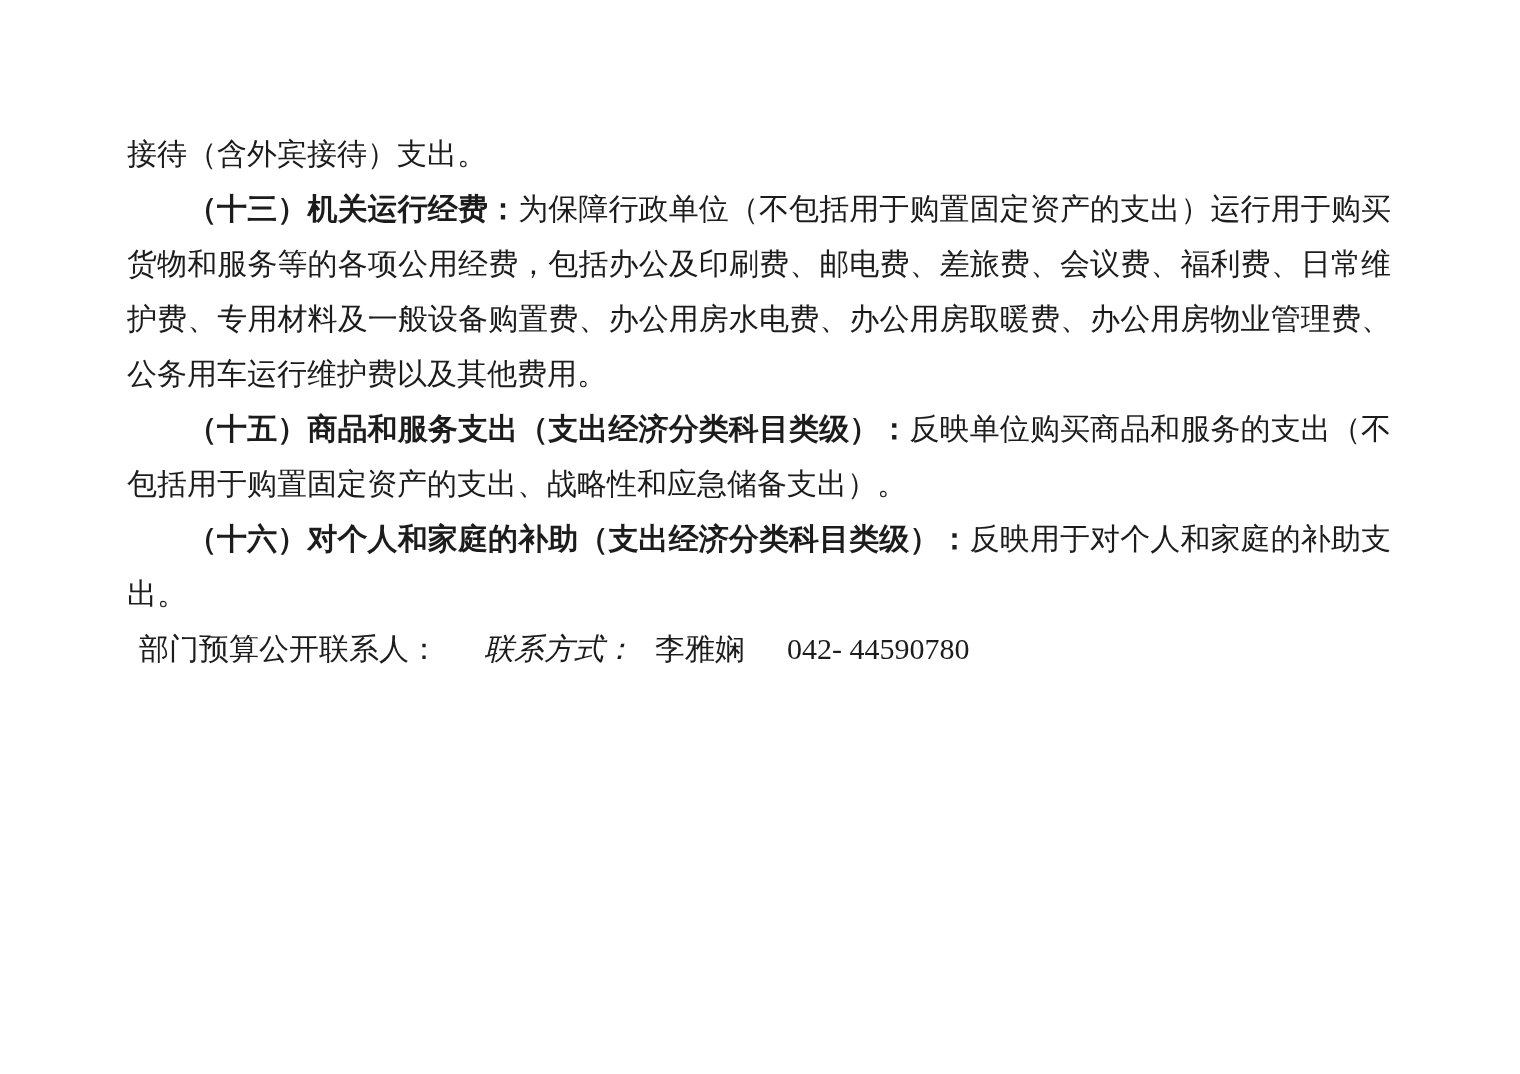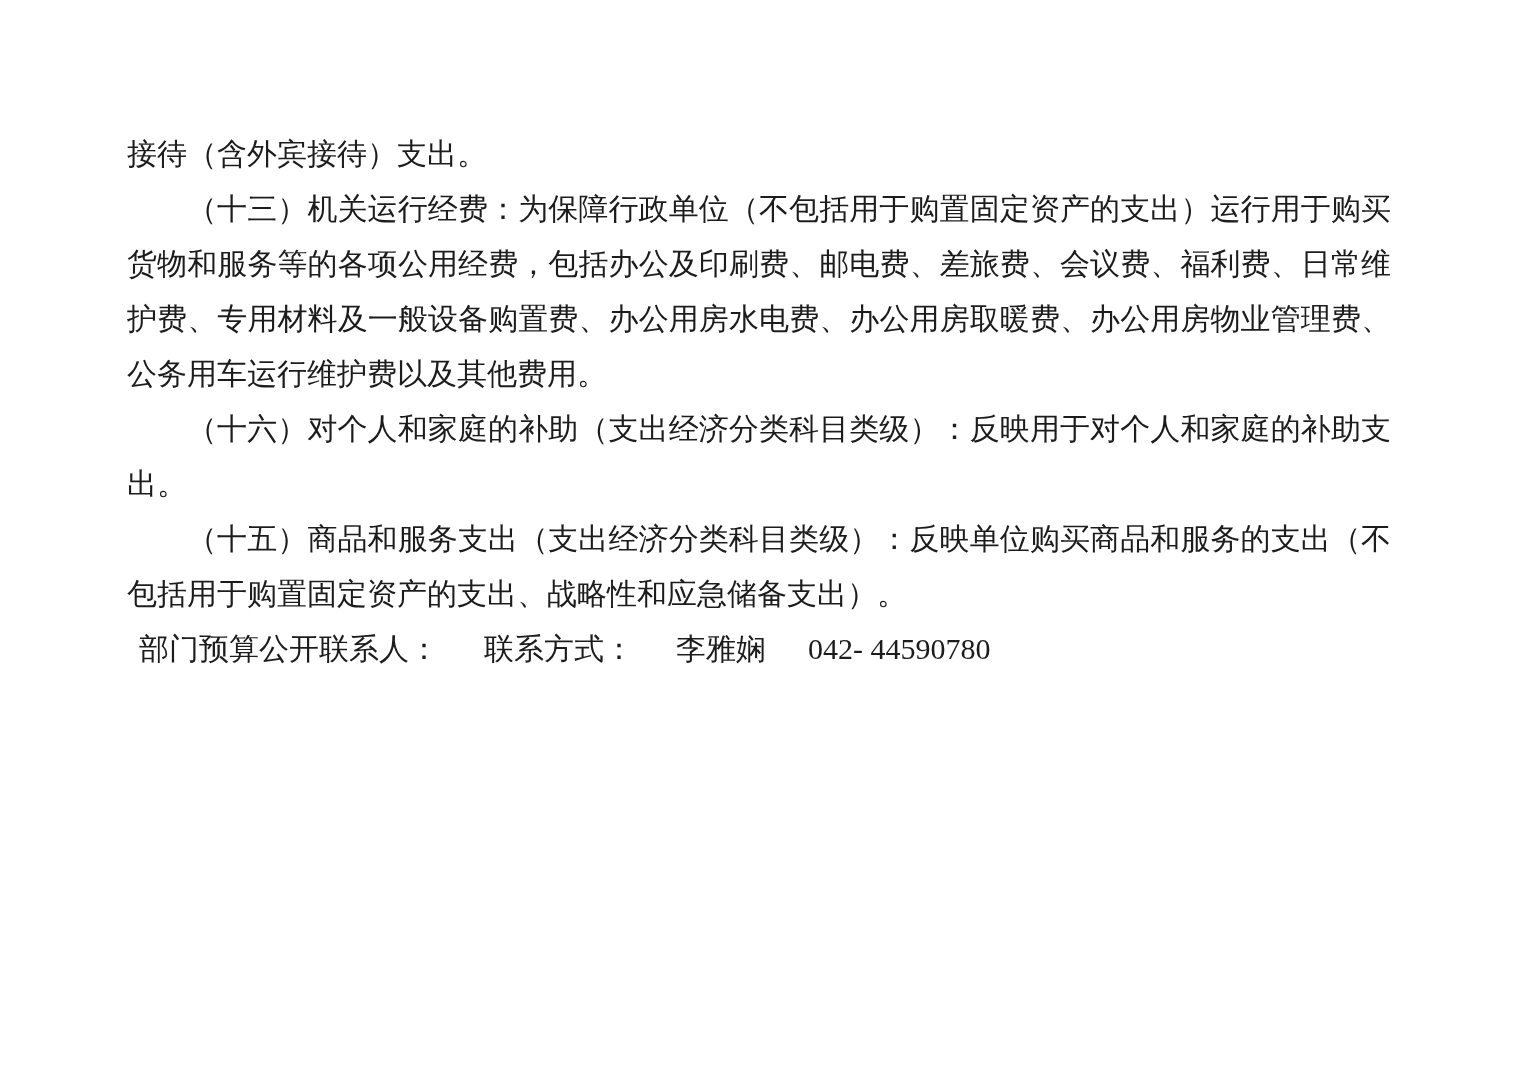--- a/index.html
+++ b/index.html
@@ -27,41 +27,41 @@
     text-justify: inter-ideograph;
   }
   .content p {
     margin: 0;
     padding: 0;
   }
   .para-indent {
     text-indent: 2em;
   }
   .clause-heading {
-    font-weight: 400;
+    font-weight: 700;
   }
   .contact-line {
     text-align: left;
   }
   .contact-label   { margin-right: 45px; margin-left: 12px; }
-  .contact-method  { margin-right: 42px; }
+  .contact-method  { margin-right: 21px; font-style: italic; }
   .contact-name    { margin-right: 42px; margin-top: 16px; }
 </style>
 </head>
 <body>
 
 <div class="page">
   <div class="content">
 
     <p class="para"><span>接待（含外宾接待）支出。</span></p>
 
     <p class="para para-indent"><span class="clause-heading">（十三）机关运行经费：</span><span>为保障行政单位（不包括用于购置固定资产的支出）运行用于购买货物和服务等的各项公用经费，包括办公及印刷费、邮电费、差旅费、会议费、福利费、日常维护费、专用材料及一般设备购置费、办公用房水电费、办公用房取暖费、办公用房物业管理费、公务用车运行维护费以及其他费用。</span></p>
 
 
+    <p class="para para-indent"><span class="clause-heading">（十五）商品和服务支出（支出经济分类科目类级）：</span><span>反映单位购买商品和服务的支出（不包括用于购置固定资产的支出、战略性和应急储备支出）。</span></p>
+
     <p class="para para-indent"><span class="clause-heading">（十六）对个人和家庭的补助（支出经济分类科目类级）：</span><span>反映用于对个人和家庭的补助支出。</span></p>
-
-    <p class="para para-indent"><span class="clause-heading">（十五）商品和服务支出（支出经济分类科目类级）：</span><span>反映单位购买商品和服务的支出（不包括用于购置固定资产的支出、战略性和应急储备支出）。</span></p>
 
 
     <p class="para contact-line"><span class="contact-label">部门预算公开联系人：</span><span class="contact-method">联系方式：</span><span class="contact-name">李雅娴</span><span>042- 44590780</span></p>
 
   </div>
 </div>
 
 </body></html>

